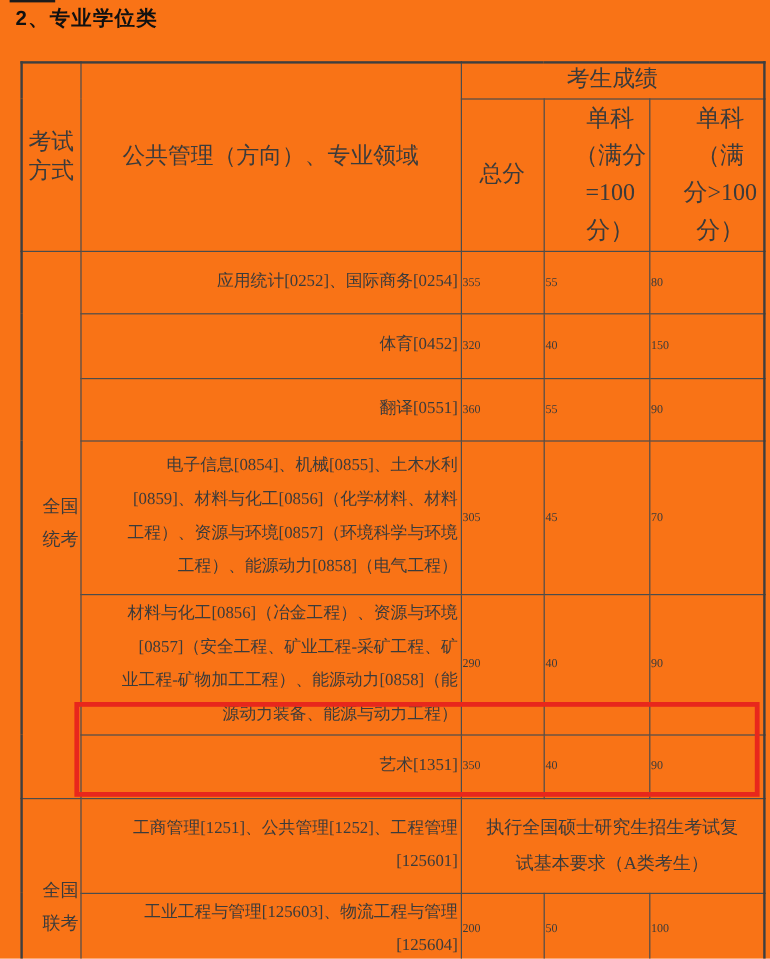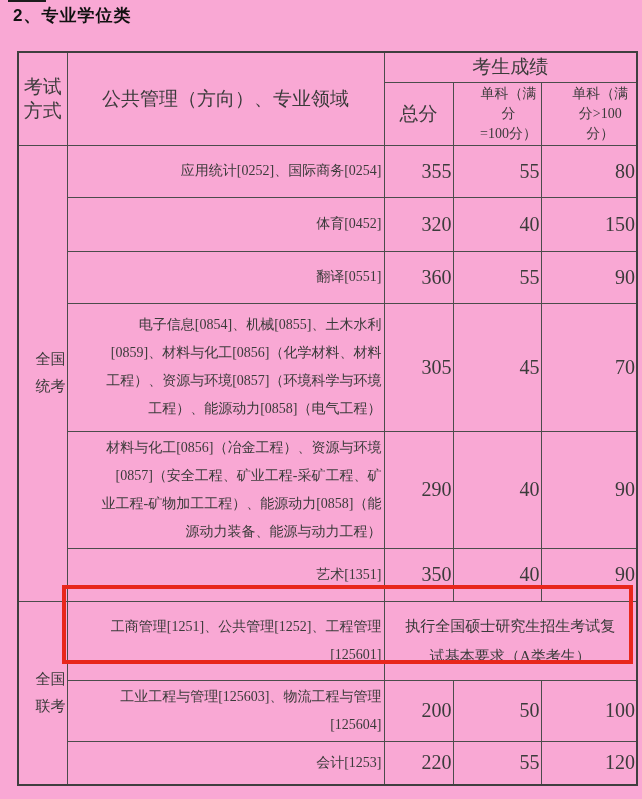--- a/index.html
+++ b/index.html
@@ -1,20 +1,20 @@
 <!DOCTYPE html>
 <html><head>
 <meta charset="utf-8">
 <style>
   html, body { margin: 0; padding: 0; background: #ffffff; }
   .page {
     position: relative;
     width: 642px;
     height: 799px;
-    background: #f9a8d4;
+    background: #f97316;
     font-family: "Liberation Serif", "DejaVu Serif", serif;
     color: #3b3b3b;
     overflow: hidden;
   }
   .top-artifact {
     position: absolute;
     left: 8px; top: 0;
     width: 38px; height: 2px;
     background: #1c1c1c;
   }
@@ -42,40 +42,40 @@
     overflow: hidden;
     color: #3b3b3b;
   }
   .hdr {
     text-align: center;
     font-size: 19px;
     white-space: pre-line;
     line-height: 24px;
   }
   .hdr-small {
-    font-size: 14px;
-    line-height: 20px;
+    font-size: 20px;
+    line-height: 31px;
     padding-left: 24px;
   }
   .cell-exam {
     text-align: right;
     font-size: 15px;
     line-height: 27px;
     white-space: pre-line;
   }
   .cell-category {
     text-align: right;
     padding: 2px 2px 2px 5px;
     font-size: 14px;
     line-height: 28px;
     white-space: pre-line;
   }
   .cell-num {
-    text-align: right;
-    font-size: 20px;
+    text-align: left;
+    font-size: 10px;
     margin-left: 44px;
   }
   .cell-note {
     text-align: center;
     font-size: 15px;
     line-height: 30px;
     white-space: pre-line;
   }
   .highlight-box {
     position: absolute;

